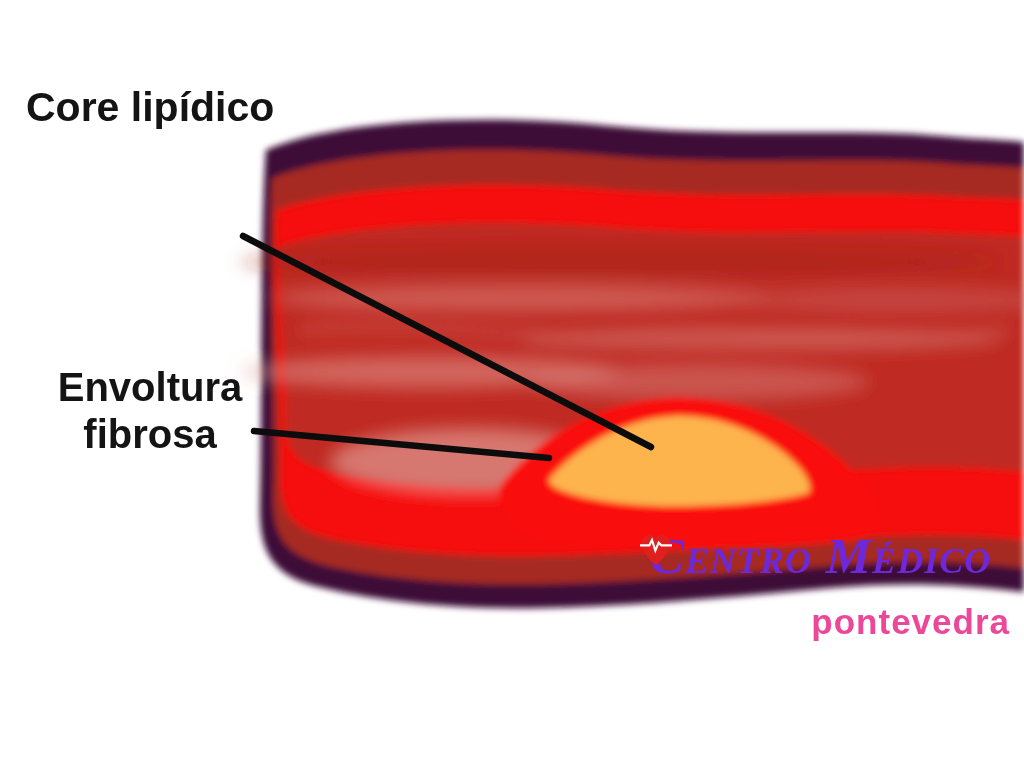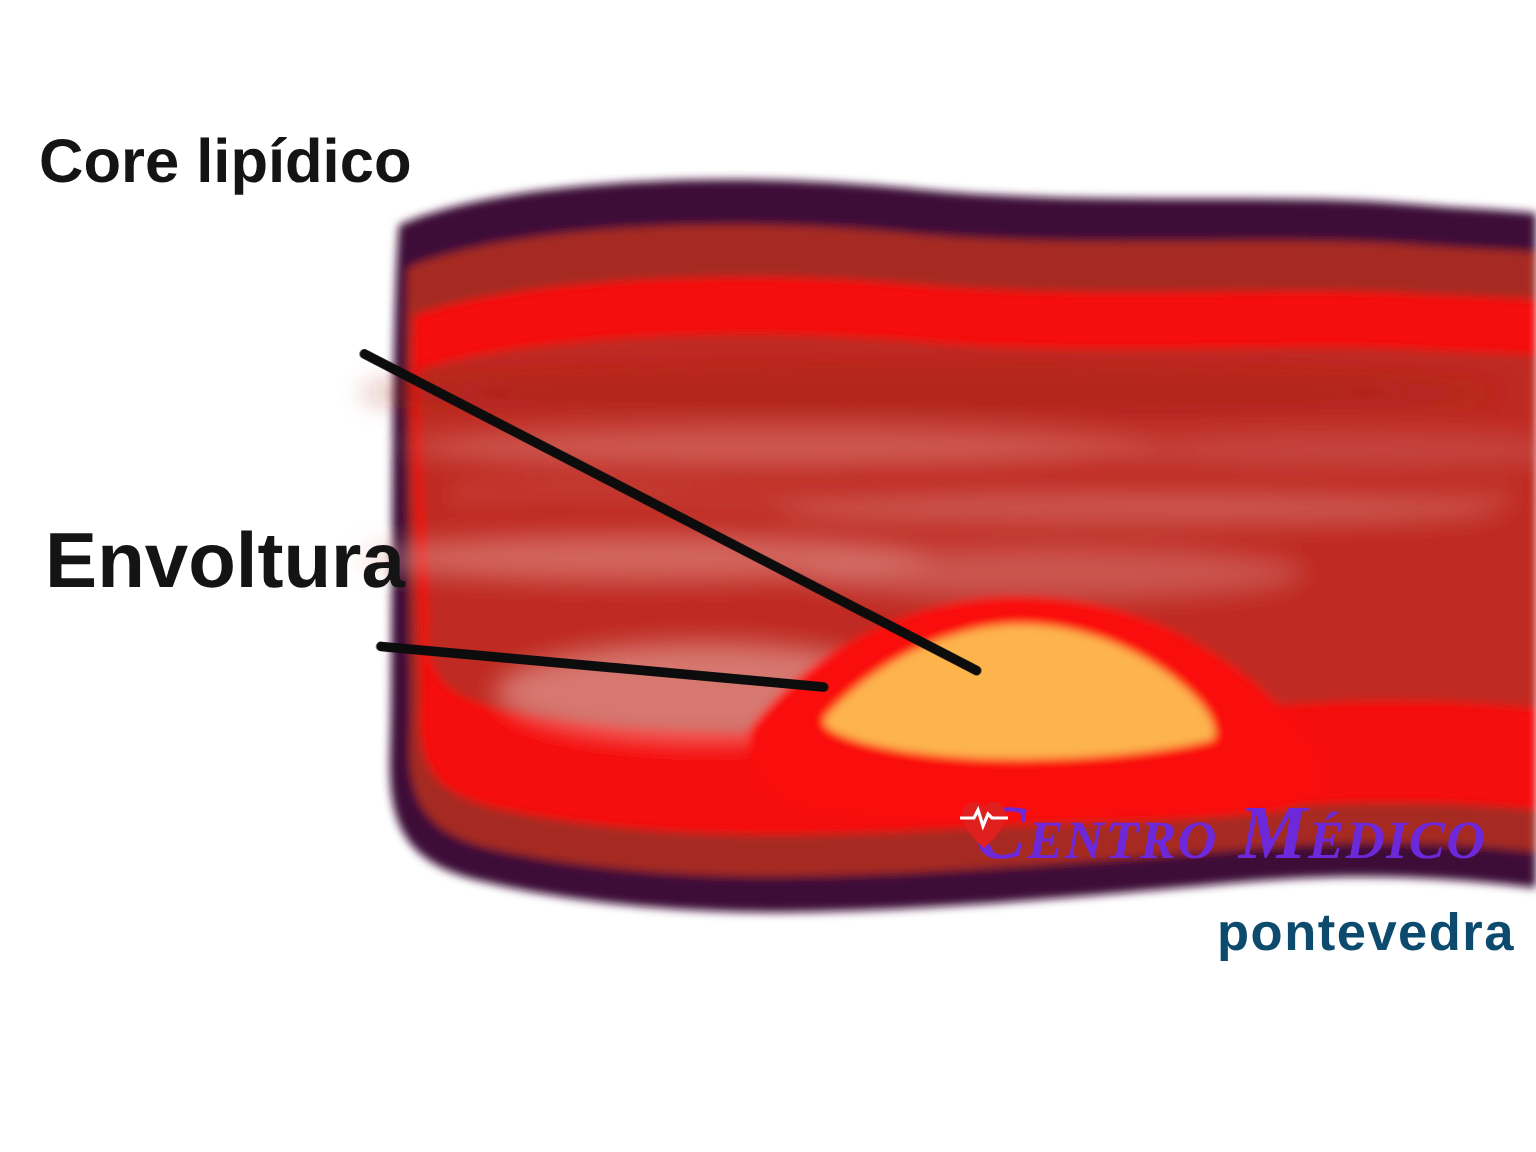--- a/index.html
+++ b/index.html
@@ -25,23 +25,23 @@
   }
   #core-label {
     left: 26px;
     top: 82px;
     font-size: 41px;
     line-height: 1.26;
     text-align: left;
   }
   #envoltura-label {
     left: 28px;
-    top: 344px;
+    top: 364px;
     width: 244px;
-    font-size: 52px;
+    font-size: 40px;
     line-height: 1.18;
     text-align: center;
   }
   #logo {
     position: absolute;
     left: 634px;
     top: 528px;
     z-index: 3;
     white-space: nowrap;
   }
@@ -65,21 +65,21 @@
     color: #6d28d9;
     line-height: 1.1;
   }
   #location {
     position: absolute;
     right: 14px;
     top: 602px;
     font-size: 35px;
     font-weight: bold;
     letter-spacing: 1px;
-    color: #0c4a6e;
+    color: #ec4899;
     z-index: 3;
   }
 </style>
 </head>
 <body>
 
 <div id="stage">
 
   <svg id="artery-svg" viewBox="0 0 1024 768" xmlns="http://www.w3.org/2000/svg">
     <defs>
@@ -130,20 +130,21 @@
     <line x1="243" y1="236" x2="651" y2="447" stroke-width="6.5" stroke-linecap="round" stroke="#0c0c0c"></line>
     <line x1="254" y1="431" x2="549" y2="458" stroke-width="6.5" stroke-linecap="round" stroke="#0c0c0c"></line>
   </svg>
 
   <div class="label" id="core-label">
     <div>Core lipídico</div>
   </div>
 
   <div class="label" id="envoltura-label">
     <div>Envoltura</div>
+    <div>fibrosa</div>
   </div>
 
   <div id="logo">
     <svg id="heart-icon" viewBox="0 0 32 30" xmlns="http://www.w3.org/2000/svg">
       <path fill="#e01f1f" d="M16 28 C5 19, 2 9, 9 5.5 C13 3.6, 15.4 6.4, 16 8.6 C16.6 6.4, 19 3.6, 23 5.5 C30 9, 27 19, 16 28 Z"></path>
       <polyline points="4,13 11,13 13,9 15.5,17 18,11 20,13 28,13" fill="none" stroke="#ffffff" stroke-width="1.6"></polyline>
     </svg>
     <span id="brand">Centro Médico</span>
   </div>
   <div id="location">pontevedra</div>

